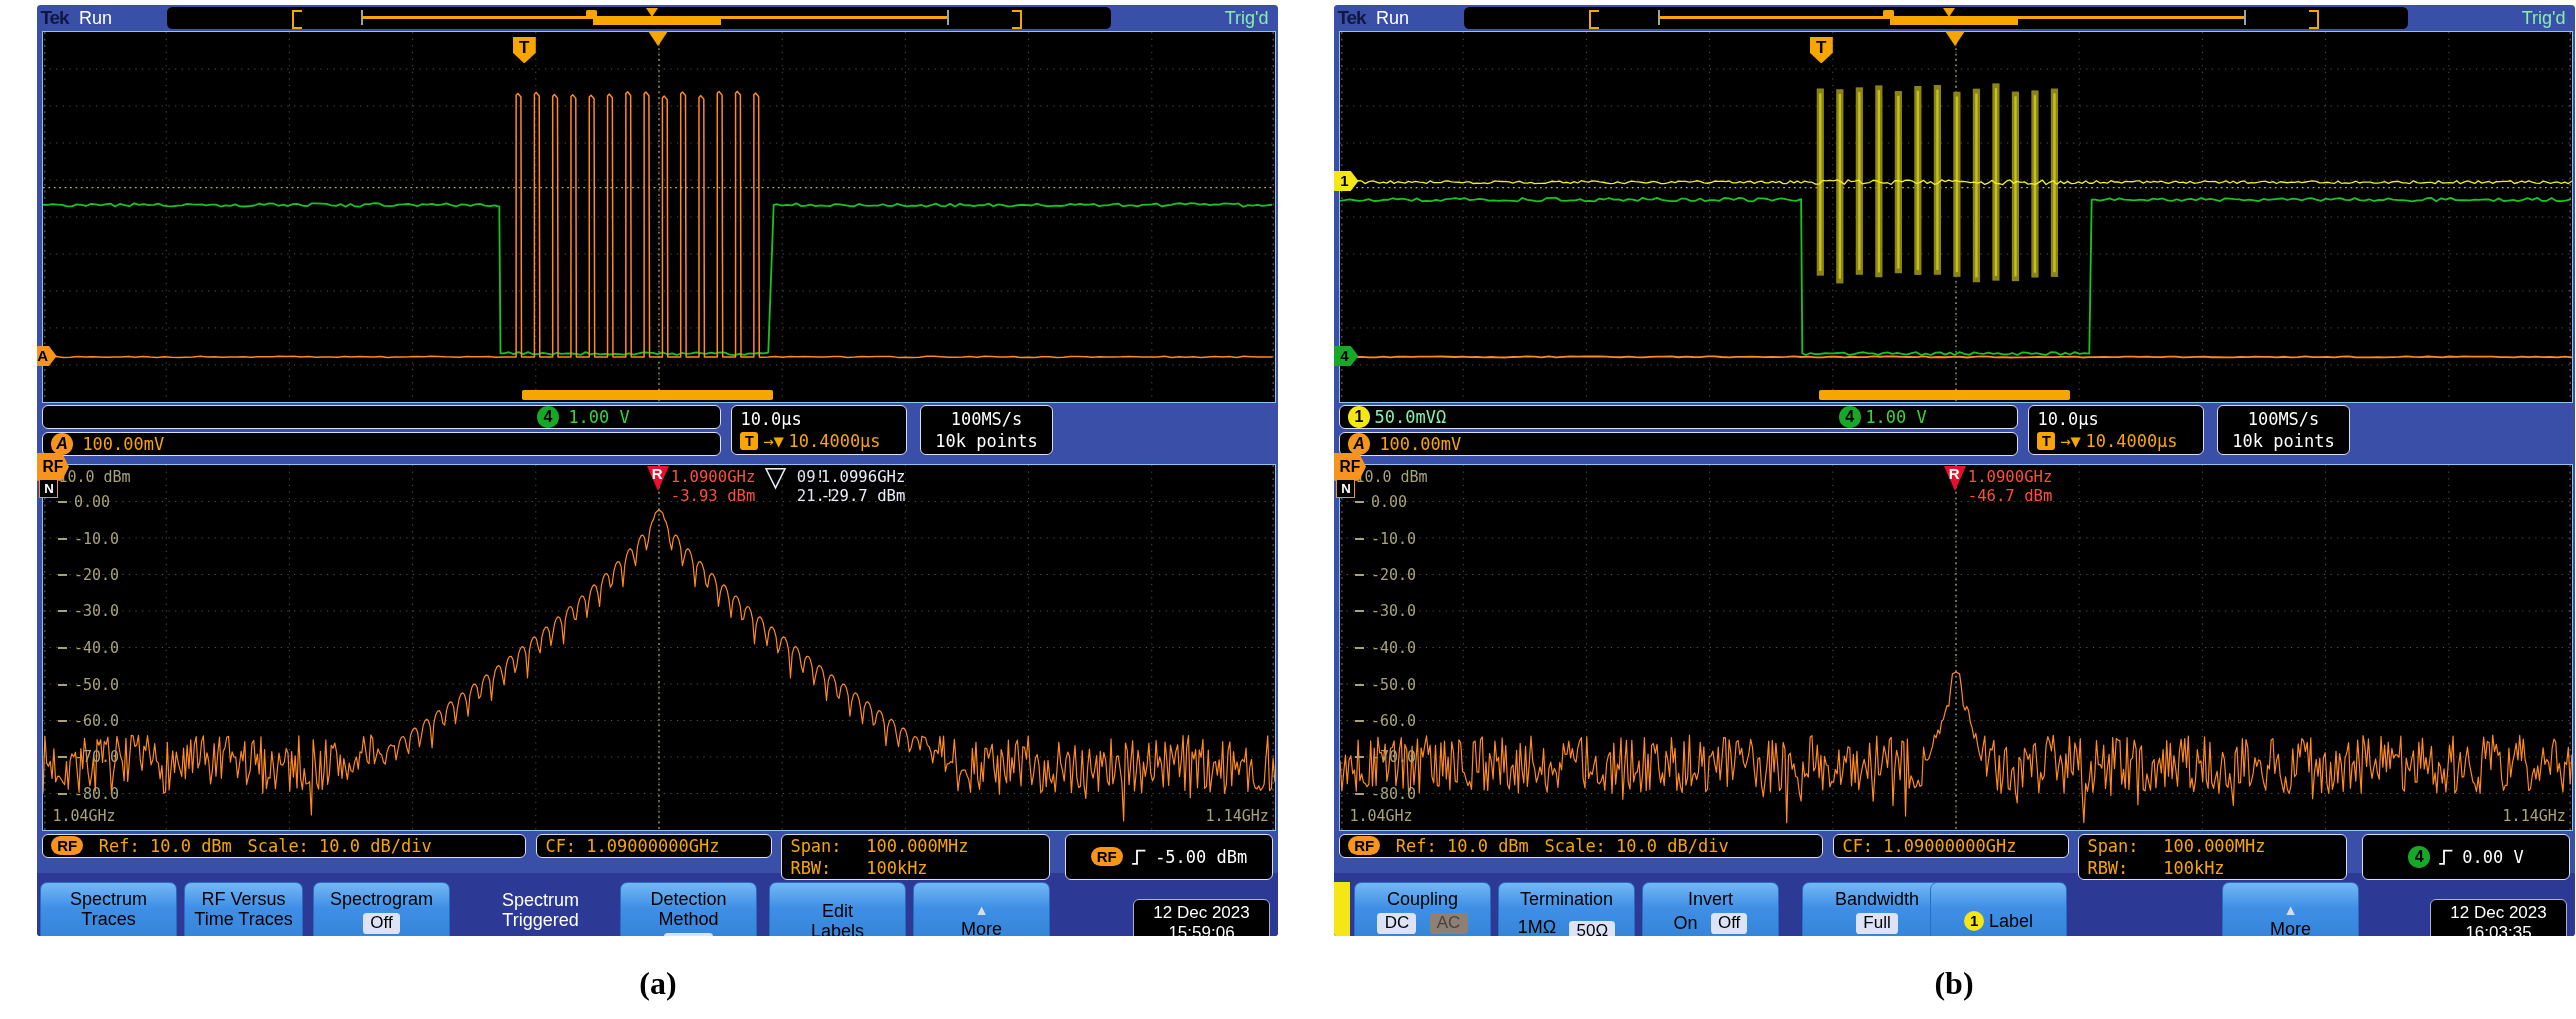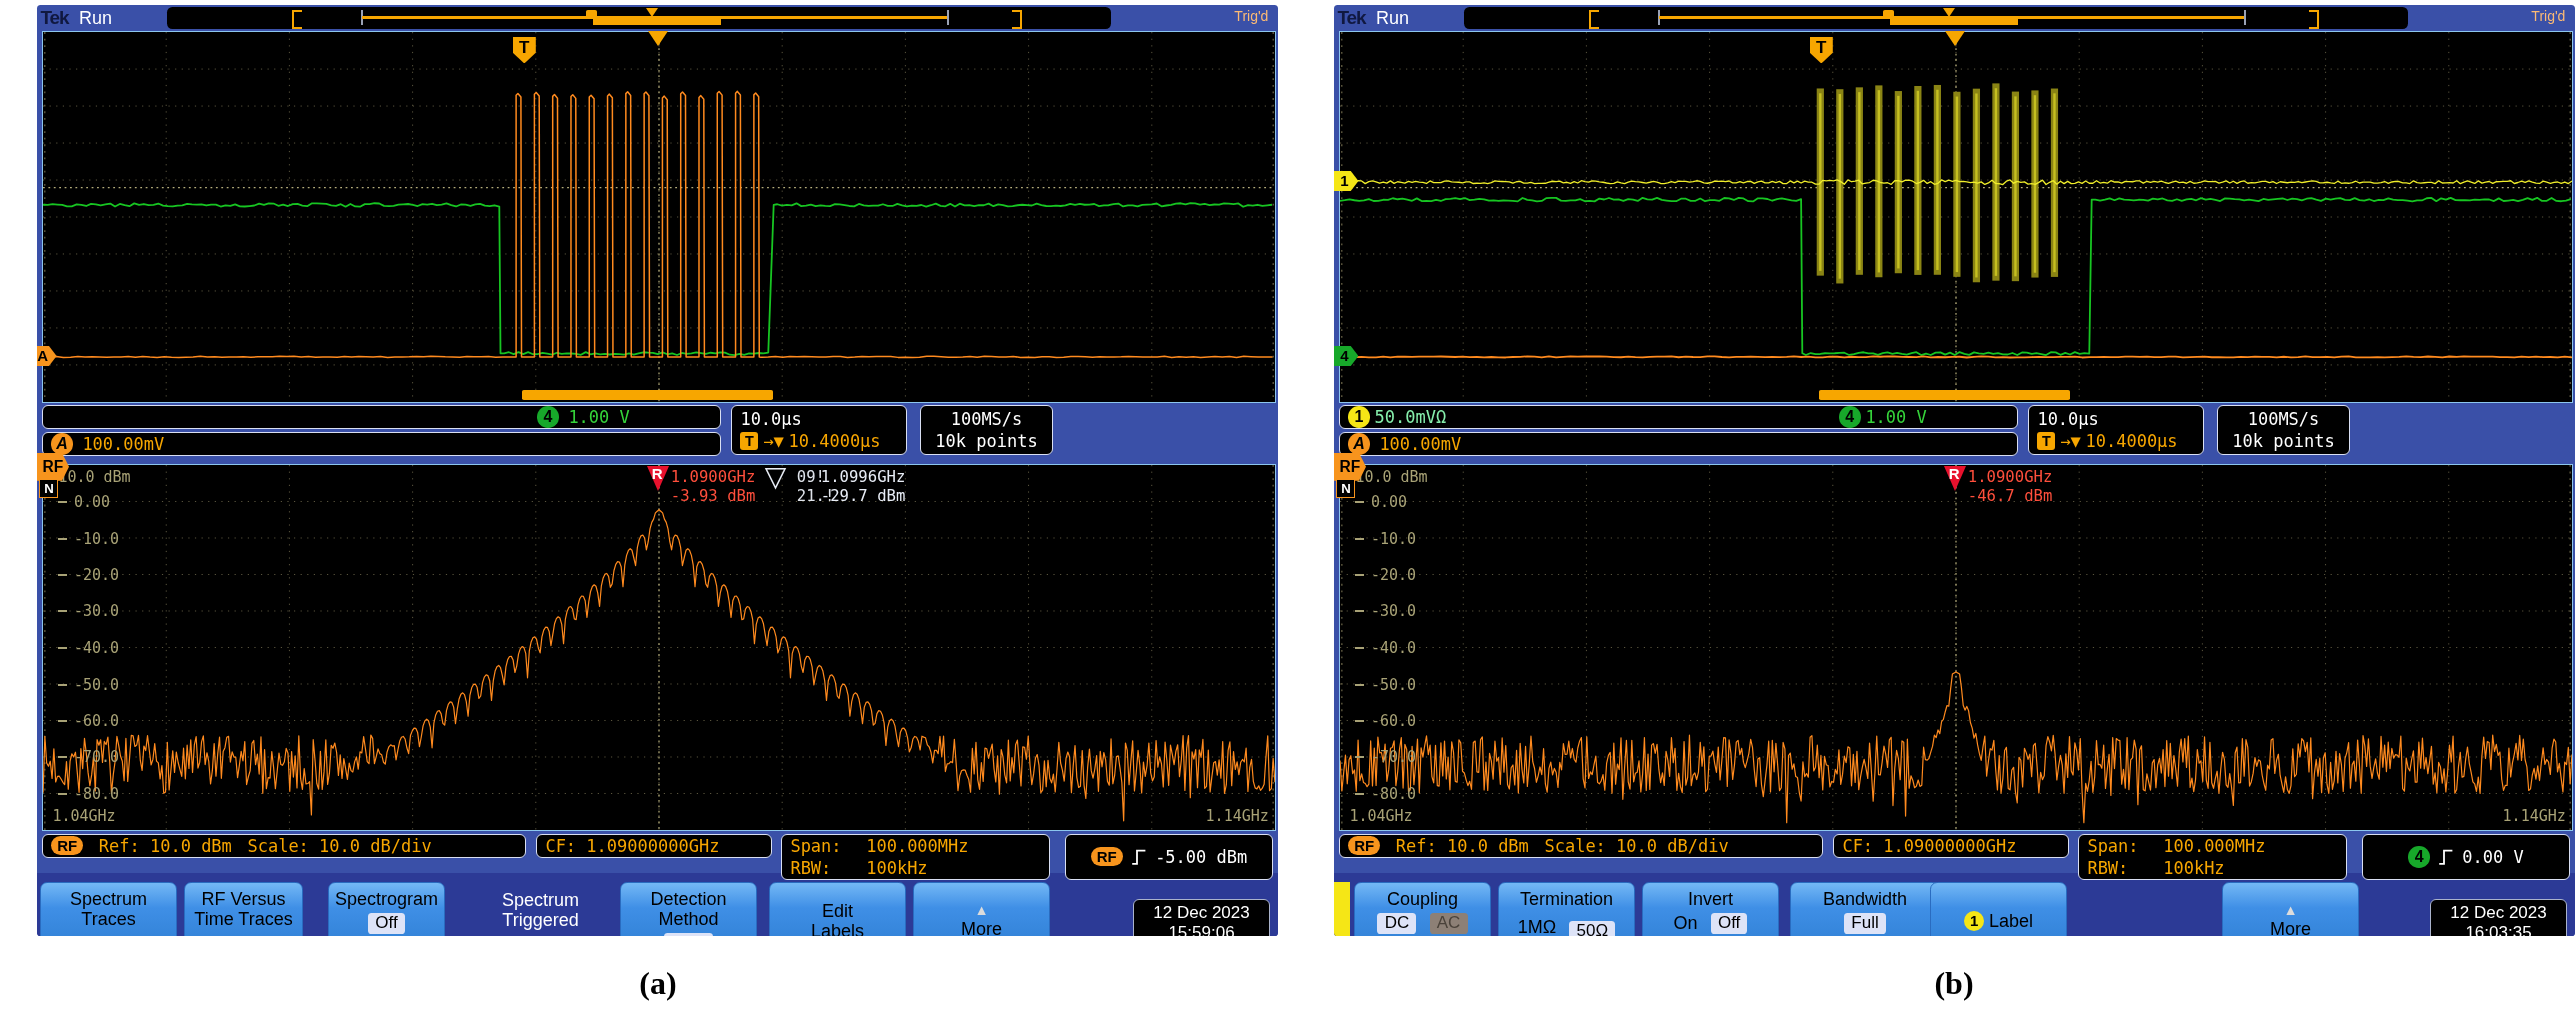--- a/index.html
+++ b/index.html
@@ -2,21 +2,21 @@
 <html style="font-size:9.6px"><head>
 <meta charset="utf-8">
 <style>
   html,body{margin:0;padding:0;background:#fff;}
   body{width:2576px;height:1020px;position:relative;font-family:"Liberation Sans",sans-serif;}
   .panel{position:absolute;top:4.8px;width:1241px;height:931px;background:#3a50a8;overflow:hidden;border-radius:3.6px;}
   
   .topbar{position:absolute;left:0;top:0;width:100%;height:26.4px;}
   .tek{position:absolute;left:3.6px;top:2.4px;font-size:19px;font-weight:bold;color:#101840;letter-spacing:-1.2px;}
   .run{position:absolute;left:42px;top:3px;font-size:18px;color:#fff;}
-  .trigd{position:absolute;right:9.6px;top:3px;font-size:14px;color:#fdba74;}
+  .trigd{position:absolute;right:9.6px;top:3px;font-size:18px;color:#86efac;}
   .tl{position:absolute;left:130px;top:1.8px;width:944px;height:22px;background:#000;border-radius:5.4px;}
   .tlb{position:absolute;top:3.6px;width:8.4px;height:14.4px;border:2.4px solid #f7a600;}
   .tlb.l{left:125px;border-right:none;}
   .tlb.r{left:845px;border-left:none;}
   .tlv{position:absolute;top:3px;width:1.8px;height:15.6px;background:#9aa2b5;}
   .tll{position:absolute;left:195px;top:9.6px;width:585px;height:2.4px;background:#f7a600;}
   .tlf{position:absolute;left:426px;top:12.6px;width:128px;height:6px;background:#f7a600;}
   .tlt{position:absolute;left:419px;top:3px;width:10.8px;height:9.6px;background:#f7a600;border-radius:1.8px;}
   .tla{position:absolute;left:479px;top:1.2px;width:0;height:0;border-left:6.6px solid transparent;border-right:6.6px solid transparent;border-top:9.6px solid #f7a600;}
   
@@ -243,21 +243,21 @@
 
   <div class="menustrip"></div>
   <div class="mbtn" style="left:3px;width:137px">
     <span>Spectrum</span>
       <span>Traces</span>
   </div>
   <div class="mbtn" style="left:147px;width:119px">
     <span>RF Versus</span>
       <span>Time Traces</span>
   </div>
-  <div class="mbtn" style="left:291px;width:117px">
+  <div class="mbtn" style="left:276px;width:137px">
     <span>Spectrogram</span>
       <span class="chip">Off</span>
   </div>
   <div class="mlabel" style="left:435px;width:137px">
     <div>Spectrum</div>
       <div>Triggered</div>
   </div>
   <div class="mbtn" style="left:583px;width:137px">
     <span>Detection</span>
       <span>Method</span>
@@ -475,21 +475,21 @@
       <span class="chip" style="margin-top:8px">50Ω</span>
     </span>
   </div>
   <div class="mbtn" style="left:308px;width:137px">
     <span>Invert</span>
     <span class="chiprow">
       <span>On</span>
       <span class="chip" style="margin-top:0">Off</span>
     </span>
   </div>
-  <div class="mbtn" style="left:456px;width:150px">
+  <div class="mbtn" style="left:468px;width:150px">
     <span>Bandwidth</span>
     <span class="chip">Full</span>
   </div>
   <div class="mbtn" style="left:596px;width:137px;justify-content:center">
     <span class="rowline">
       <span class="ybadge">1</span>
       <span>Label</span>
     </span>
   </div>
   <div class="mbtn" style="left:888px;width:137px;justify-content:center">

